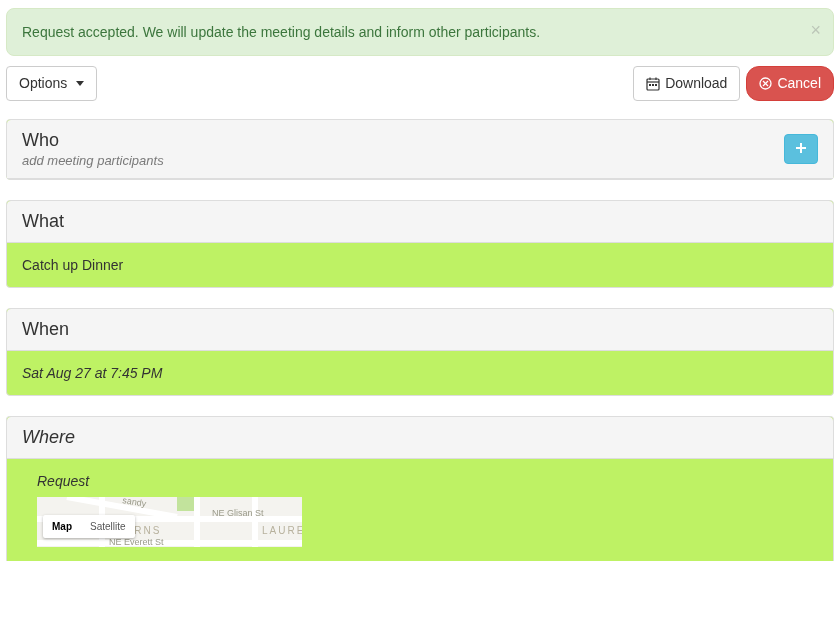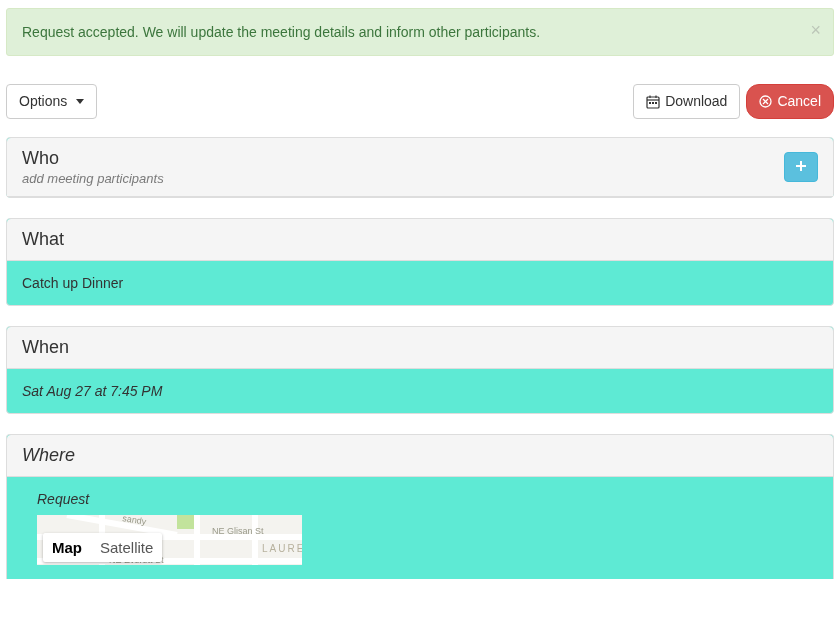--- a/index.html
+++ b/index.html
@@ -7,23 +7,23 @@
   font-family: -apple-system, "Helvetica Neue", Helvetica, Arial, sans-serif;
   font-size: 14px;
   color: #333;
   background: #fff;
   width: 840px;
 }
 .alert {
   background: #dff0d8;
   color: #3c763d;
   border: 1px solid #d6e9c6;
-  border-radius: 3px;
+  border-radius: 8px;
   padding: 15px 35px 15px 15px;
-  margin: 8px 6px 28px 6px;
+  margin: 8px 6px 10px 6px;
   position: relative;
 }
 .alert .close {
   position: absolute;
   right: 12px;
   top: 12px;
   color: #888;
   font-size: 18px;
   line-height: 1;
   cursor: pointer;
@@ -61,21 +61,21 @@
   width: 0; height: 0;
   margin-left: 4px;
   border-left: 4px solid transparent;
   border-right: 4px solid transparent;
   border-top: 5px solid #333;
 }
 .panel {
   margin: 0 6px 20px 6px;
   border: 1px solid #ddd;
   border-radius: 4px;
-  background: #5eead4;
+  background: #bef264;
 }
 .panel-heading {
   background: #f5f5f5;
   border-bottom: 1px solid #ddd;
   padding: 10px 15px;
   border-radius: 4px 4px 0 0;
   display: flex;
   justify-content: space-between;
   align-items: center;
 }
@@ -121,21 +121,21 @@
 .map-controls {
   position: absolute;
   top: 18px; left: 6px;
   display: flex;
   background: #fff;
   border-radius: 2px;
   box-shadow: 0 1px 3px rgba(0,0,0,0.3);
   overflow: hidden;
 }
 .map-controls span {
-  font-size: 15px;
+  font-size: 10px;
   padding: 6px 9px;
   cursor: pointer;
   color: #555;
 }
 .map-controls span.active { font-weight: bold; color: #000; }
 .road { stroke: #fff; stroke-width: 6; fill: none; }
 .road-label { font-size: 9px; fill: #9a9a8a; font-family: Arial, sans-serif; }
 .park { fill: #c2e39c; }
 .district { font-size: 10px; fill: #b7b19d; letter-spacing: 2px; font-family: Arial, sans-serif; }
 .icn svg { display: block; }

